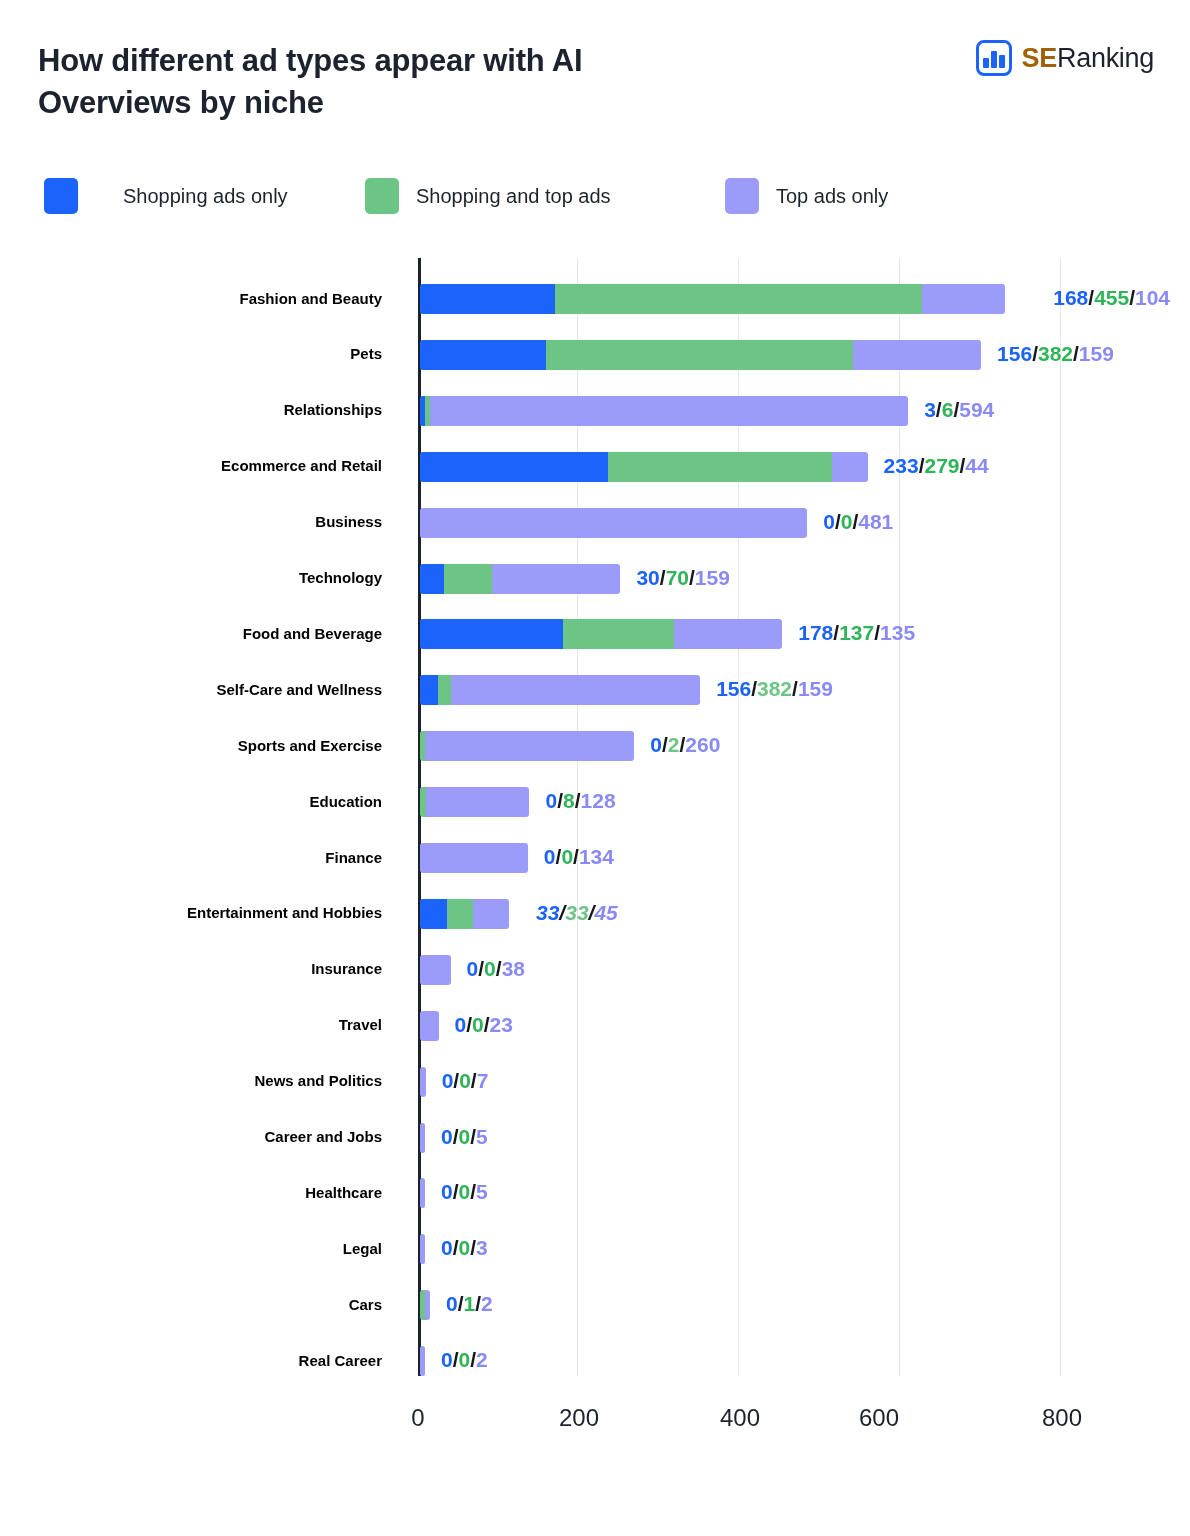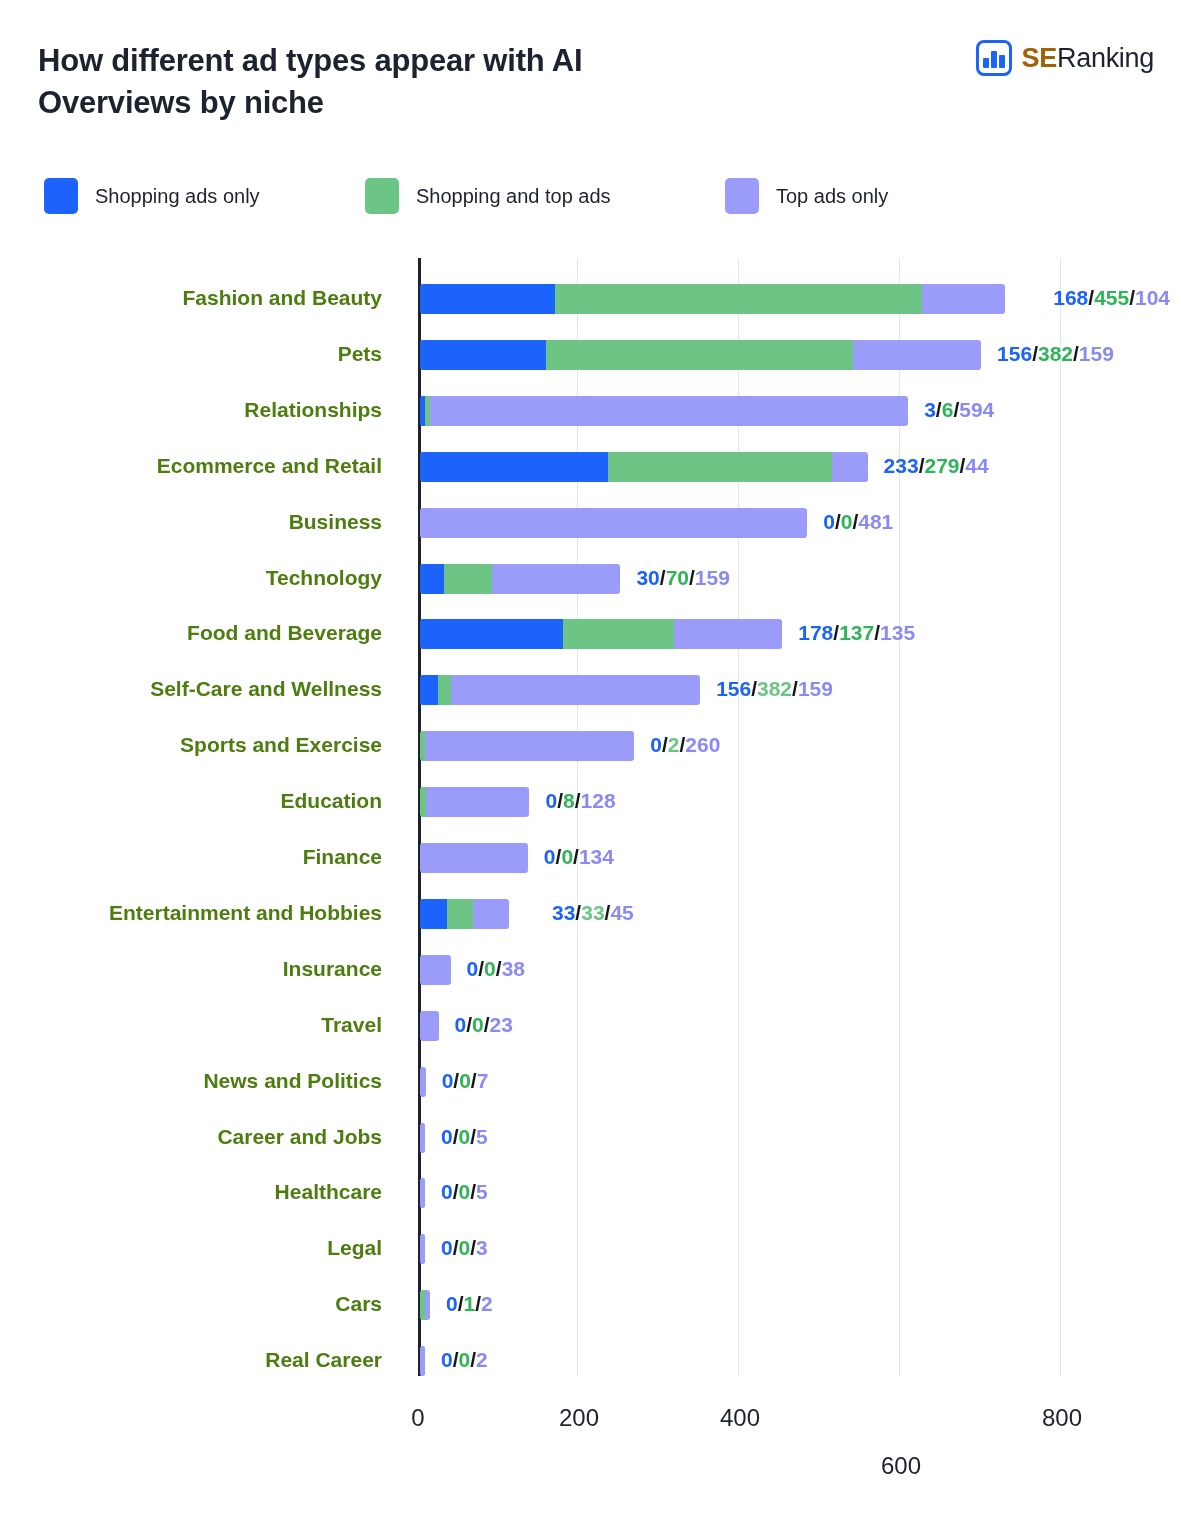--- a/index.html
+++ b/index.html
@@ -28,37 +28,37 @@
   .logo-mark i:nth-child(1){left:4px;width:6px;height:10px;}
   .logo-mark i:nth-child(2){left:12px;width:6px;height:17px;}
   .logo-mark i:nth-child(3){left:20px;width:6px;height:13px;}
   .logo-text{font-size:27px;font-weight:700;letter-spacing:-0.3px;}
   .logo-text .se{color:#a16207;}
   .logo-text .ranking{color:#1d232e;font-weight:400;}
 
   
   .legend{position:absolute;left:44px;top:178px;display:flex;align-items:center;}
   .legend-item{display:flex;align-items:center;}
-  .legend-item:nth-child(1){width:321px;}
+  .legend-item:nth-child(1){width:321px;gap:28px;}
   .legend-item:nth-child(2){width:360px;}
   .swatch{width:34px;height:36px;border-radius:5px;flex:0 0 auto;}
   .legend-label{margin-left:17px;font-size:20px;color:#1d232e;white-space:nowrap;}
 
   
   .chart{position:absolute;left:0;top:258px;width:1190px;height:1160px;}
   .plot{position:absolute;left:418px;top:0;width:700px;height:1118px;}
   .gridline{position:absolute;top:0;bottom:0;width:1px;background:#e6e6ea;}
   .axis{position:absolute;left:418px;top:0;width:2.5px;height:1118px;background:#1d232e;}
 
   .row{position:absolute;left:0;width:1190px;height:56px;display:flex;align-items:center;}
   .cat-label{
     position:absolute;left:0;width:400px;top:0;height:56px;
     display:flex;align-items:center;justify-content:flex-end;
     padding-right:18px;box-sizing:border-box;
-    font-size:21px;font-weight:700;color:#4d7c0f;white-space:nowrap;
+    font-size:15px;font-weight:700;color:#000000;white-space:nowrap;
   }
   .bar{position:absolute;left:420px;top:14px;height:30px;display:flex;align-items:stretch;}
   .seg{height:30px;}
   .seg.s0{background:#1b63fa;border-radius:3px 0 0 3px;}
   .seg.s1{background:#6cc585;}
   .seg.s2{background:#9b9bfa;border-radius:0 3px 3px 0;}
   .seg.only{border-radius:3px;}
   .seg.first-round{border-radius:3px 0 0 3px;}
   .seg.last-round{border-radius:0 3px 3px 0;}
   .vallabel{
@@ -280,21 +280,21 @@
             <span class="v2">134</span>
           </div>
         </div>
         <div class="row" style="top: 626.9px;">
           <div class="cat-label">Entertainment and Hobbies</div>
           <div class="bar">
             <div class="seg s0 first-round" style="width: 26.565px; background: rgb(27, 99, 250);"></div>
             <div class="seg s1" style="width: 26.565px; background: rgb(108, 197, 133);"></div>
             <div class="seg s2 last-round" style="width: 36.225px; background: rgb(155, 155, 250);"></div>
           </div>
-          <div class="vallabel" style="left: 552px;">
+          <div class="vallabel" style="left: 536px; font-style: italic;">
             <span class="v0">33</span>
             <span class="sl">/</span>
             <span class="v1 soft">33</span>
             <span class="sl">/</span>
             <span class="v2">45</span>
           </div>
         </div>
         <div class="row" style="top: 682.8px;">
           <div class="cat-label">Insurance</div>
           <div class="bar">
@@ -400,17 +400,17 @@
             <span class="v2">2</span>
           </div>
         </div>
       </div>
   </div>
 
   <div class="xaxis" id="xaxis">
       <div class="xtick" style="left: 418px;">0</div>
       <div class="xtick" style="left: 579px;">200</div>
       <div class="xtick" style="left: 740px;">400</div>
-      <div class="xtick" style="left: 901px; margin-top: 48px;">600</div>
+      <div class="xtick" style="left: 879px;">600</div>
       <div class="xtick" style="left: 1062px;">800</div>
     </div>
 
 </div>
 
 </body></html>

